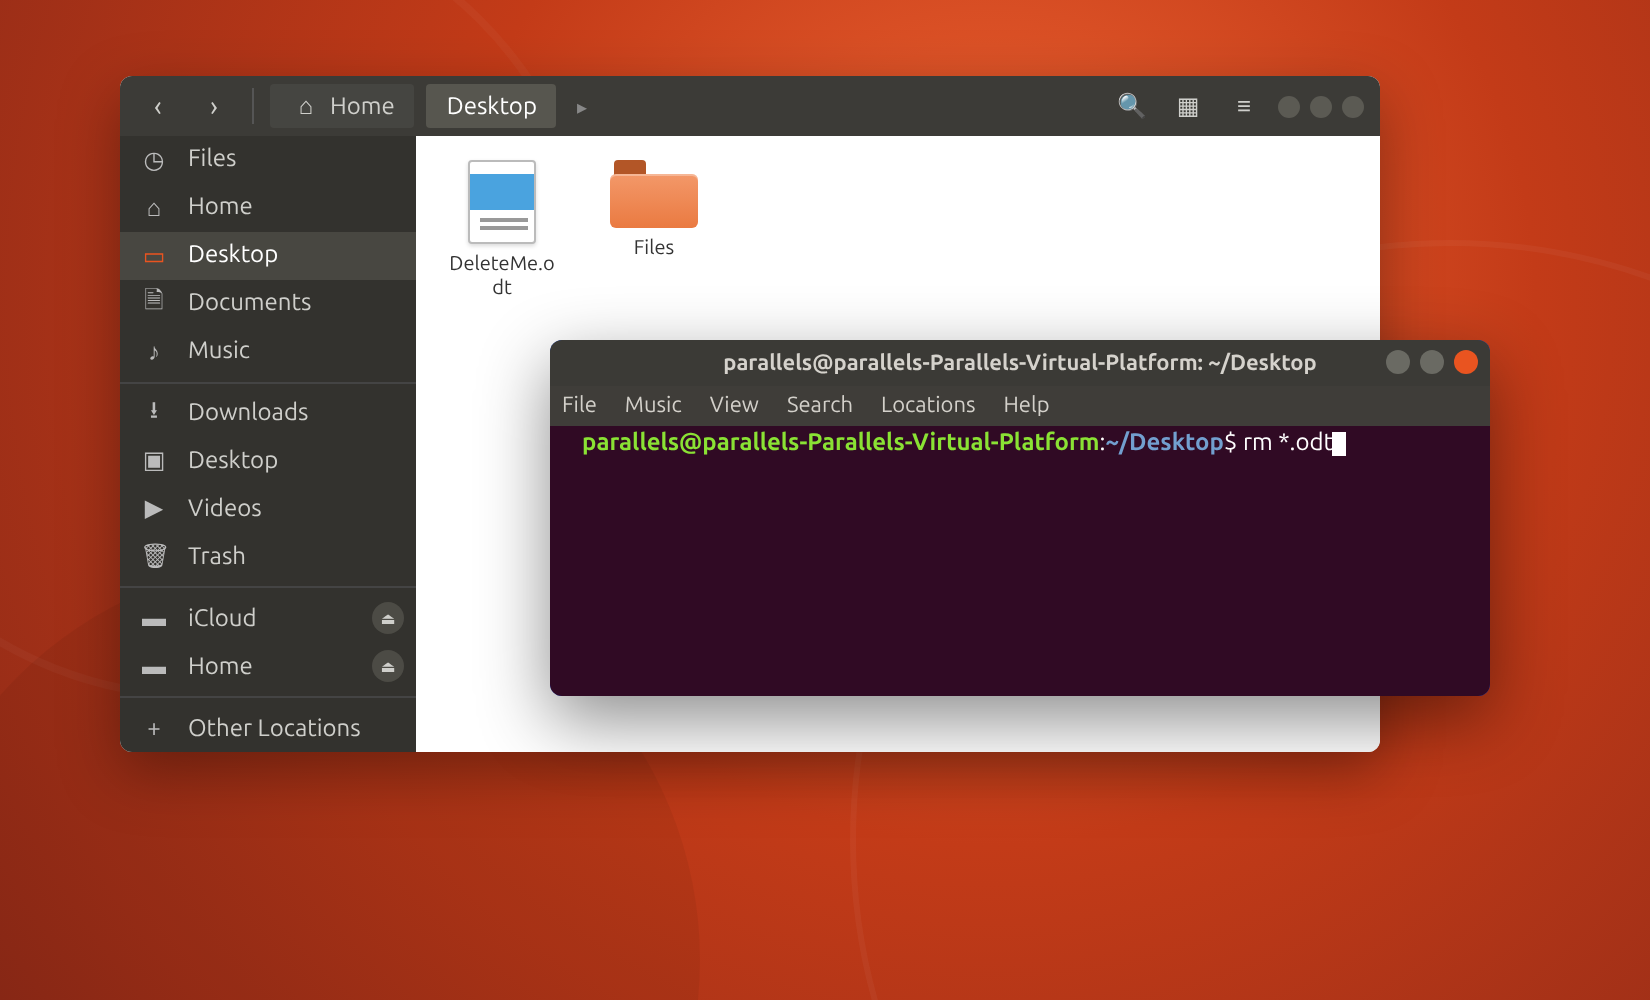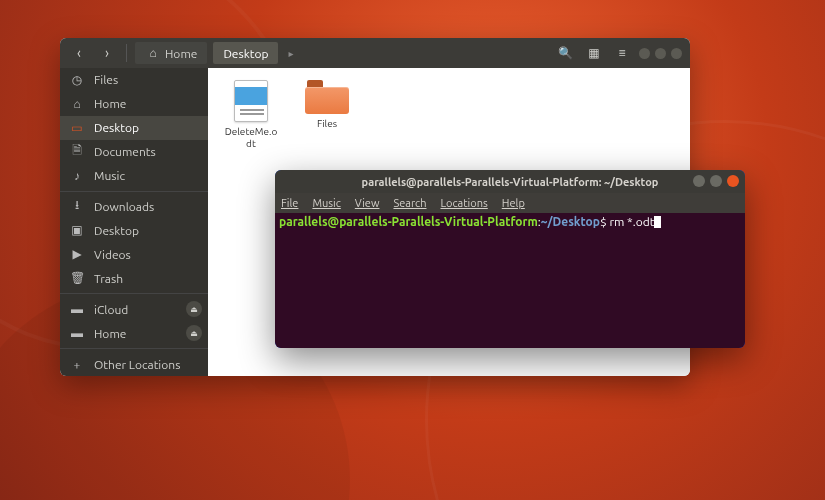--- a/index.html
+++ b/index.html
@@ -67,23 +67,23 @@
     height:23px;background:#3b3a36;display:flex;align-items:center;justify-content:center;
     color:#d5d2cc;font-size:11px;position:relative;font-weight:bold;
   }
   .term-titlebar .wctrl{position:absolute;right:6px;top:5px;}
   .tdot{width:12px;height:12px;border-radius:50%;background:#6a6a63;}
   .tdot.close{background:#e95420;}
   .term-menubar{
     height:20px;background:#3f3d39;display:flex;align-items:center;padding:0 6px;gap:14px;
     color:#d3d0ca;font-size:11px;
   }
-  .term-menubar span{cursor:pointer;text-decoration:underline;}
+  .term-menubar span{cursor:pointer;}
   .term-body{
-    flex:1;background:#300a24;padding:2px 4px;
+    flex:1;background:#300a24;padding:2px 16px;
     font-family:"Ubuntu Mono","DejaVu Sans Mono",monospace;
     font-size:12px;line-height:14px;color:#fff;white-space:pre;
   }
   .prompt-user{color:#8ae234;font-weight:bold;}
   .prompt-path{color:#729fcf;font-weight:bold;}
   .cursor{display:inline-block;width:7px;height:12px;background:#fff;vertical-align:text-bottom;}
 
   .tb-icon{width:16px;display:inline-block;text-align:center;}
 </style>
 </head>

